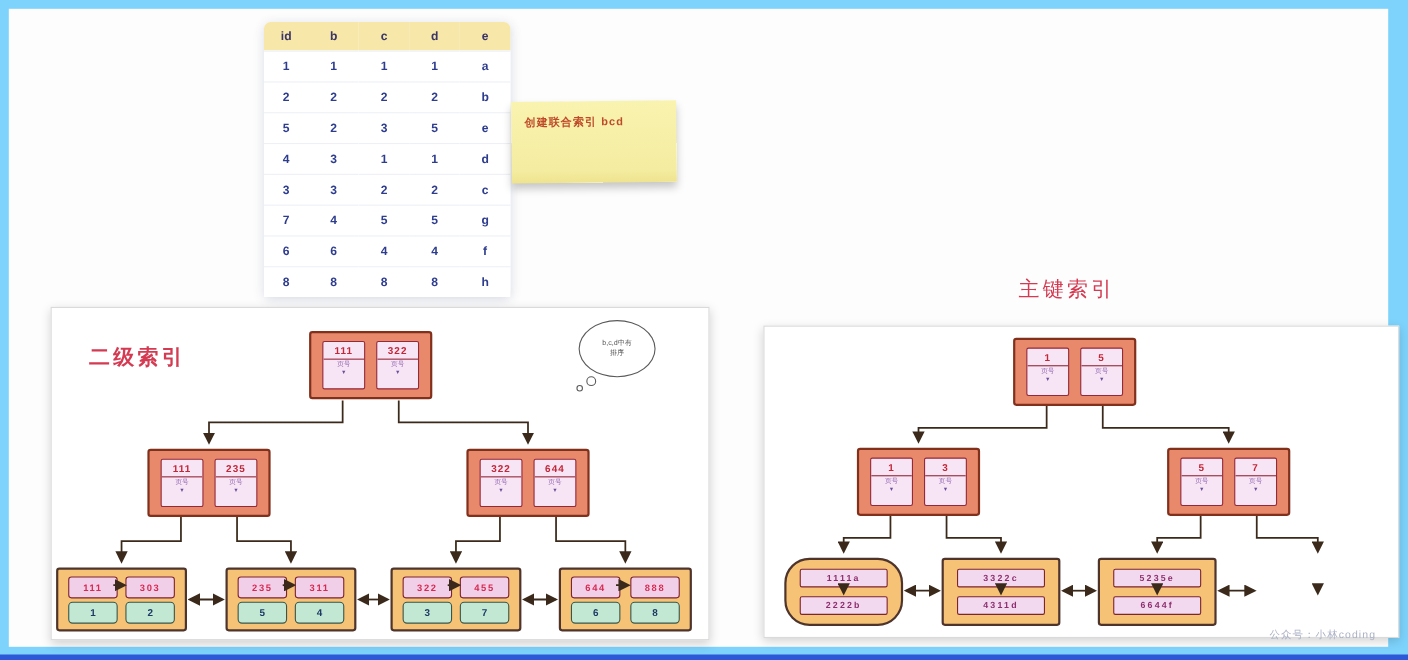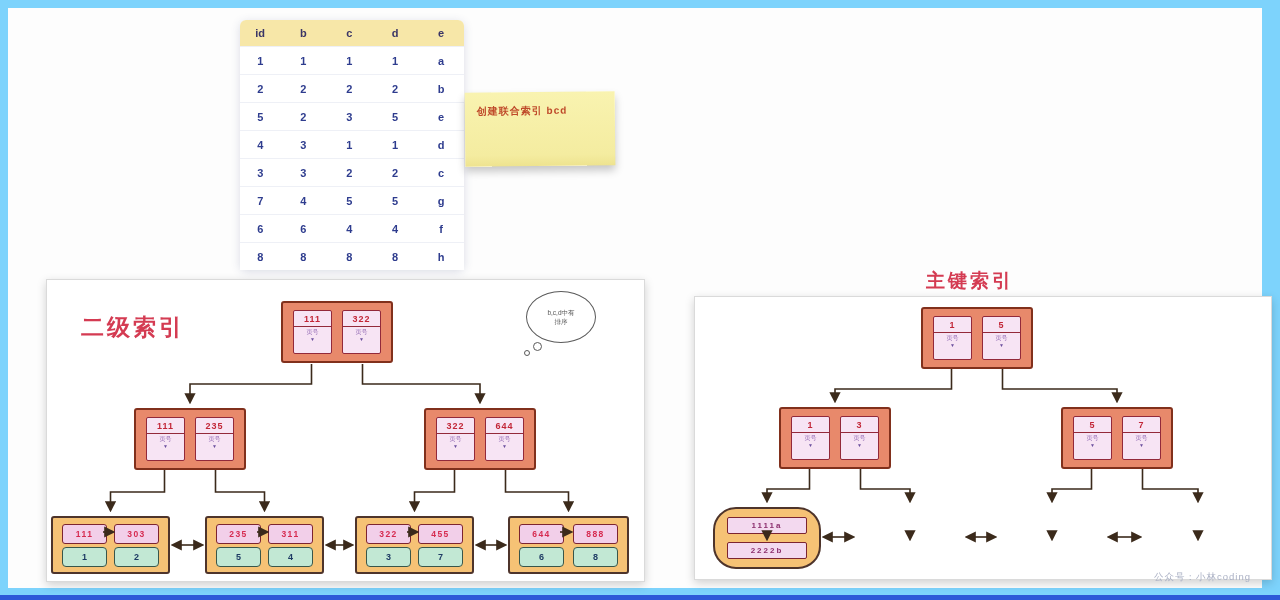--- a/index.html
+++ b/index.html
@@ -21,23 +21,23 @@
   
   .sticky{position:absolute;left:457px;top:84px;width:150px;height:74px;
           background:linear-gradient(180deg,#f9f3b0 0%,#f4ecA0 85%,#eee38f 100%);
           box-shadow:0 5px 8px rgba(0,0,0,.22);transform:rotate(-.6deg);}
   .sticky span{display:block;padding:12px 10px 0 12px;font-size:10px;font-weight:bold;color:#bf4a2a;letter-spacing:1px;}
 
   
   .panel{position:absolute;background:#fff;border:1px solid #dadada;box-shadow:0 3px 9px rgba(0,0,0,.18);}
   #panel-left{left:38px;top:271px;width:597px;height:301px;}
   #panel-right{left:686px;top:288px;width:576px;height:282px;}
-  .plabel{position:absolute;font-size:23px;font-weight:bold;color:#d43b52;letter-spacing:3px;}
+  .plabel{position:absolute;font-size:19px;font-weight:bold;color:#d43b52;letter-spacing:3px;}
   #lbl-secondary{left:34px;top:32px;}
-  #lbl-primary{position:absolute;left:918px;top:242px;font-size:19px;font-weight:bold;color:#d43b52;letter-spacing:3px;margin-top:18px;}
+  #lbl-primary{position:absolute;left:918px;top:242px;font-size:19px;font-weight:normal;color:#d43b52;letter-spacing:3px;}
 
   
   .inode{position:absolute;width:112px;height:62px;background:#e8896b;border:2px solid #81301c;border-radius:3px;
          box-sizing:border-box;display:flex;gap:10px;padding:7px 10px;}
   .icell{flex:1;background:#f7e4f4;border:1.4px solid #93293a;border-radius:2px;overflow:hidden;display:flex;flex-direction:column;}
   .ikey{text-align:center;font-size:9px;font-weight:bold;color:#c22637;letter-spacing:1px;padding:3px 0 2px;
         border-bottom:1px solid #93293a;}
   .ipage{flex:1;text-align:center;font-size:6px;color:#8a5fae;line-height:1.2;padding-top:2px;}
   .ipage .imark{display:block;font-size:5px;color:#6b4f9e;}
 
@@ -291,20 +291,28 @@
           <div class="icell">
             <div class="ikey">7</div>
             <div class="ipage"><span>页号</span><span class="imark">▼</span></div>
           </div>
         </div>
 
       <div class="rleaf" id="r-leaf1">
           <div class="rrow">1111a</div>
           <div class="rrow">2222b</div>
         </div>
+      <div class="rleaf" id="r-leaf2">
+          <div class="rrow">3322c</div>
+          <div class="rrow">4311d</div>
+        </div>
+      <div class="rleaf" id="r-leaf3">
+          <div class="rrow">5235e</div>
+          <div class="rrow">6644f</div>
+        </div>
 
       <svg class="arrows" width="576" height="282">
         <g stroke="#3b2a1b" stroke-width="1.6" fill="none">
           <path d="M256.5 72 V92 H140 V104" marker-end="url(#ah)"></path>
           <path d="M307.5 72 V92 H422 V104" marker-end="url(#ah)"></path>
           <path d="M114.5 172 V192 H72 V204" marker-end="url(#ah)"></path>
           <path d="M165.5 172 V192 H215 V204" marker-end="url(#ah)"></path>
           <path d="M396.5 172 V192 H357 V204" marker-end="url(#ah)"></path>
           <path d="M447.5 172 V192 H503 V204" marker-end="url(#ah)"></path>
           <path d="M129 240 H158" marker-start="url(#ahs)" marker-end="url(#ah)"></path>

